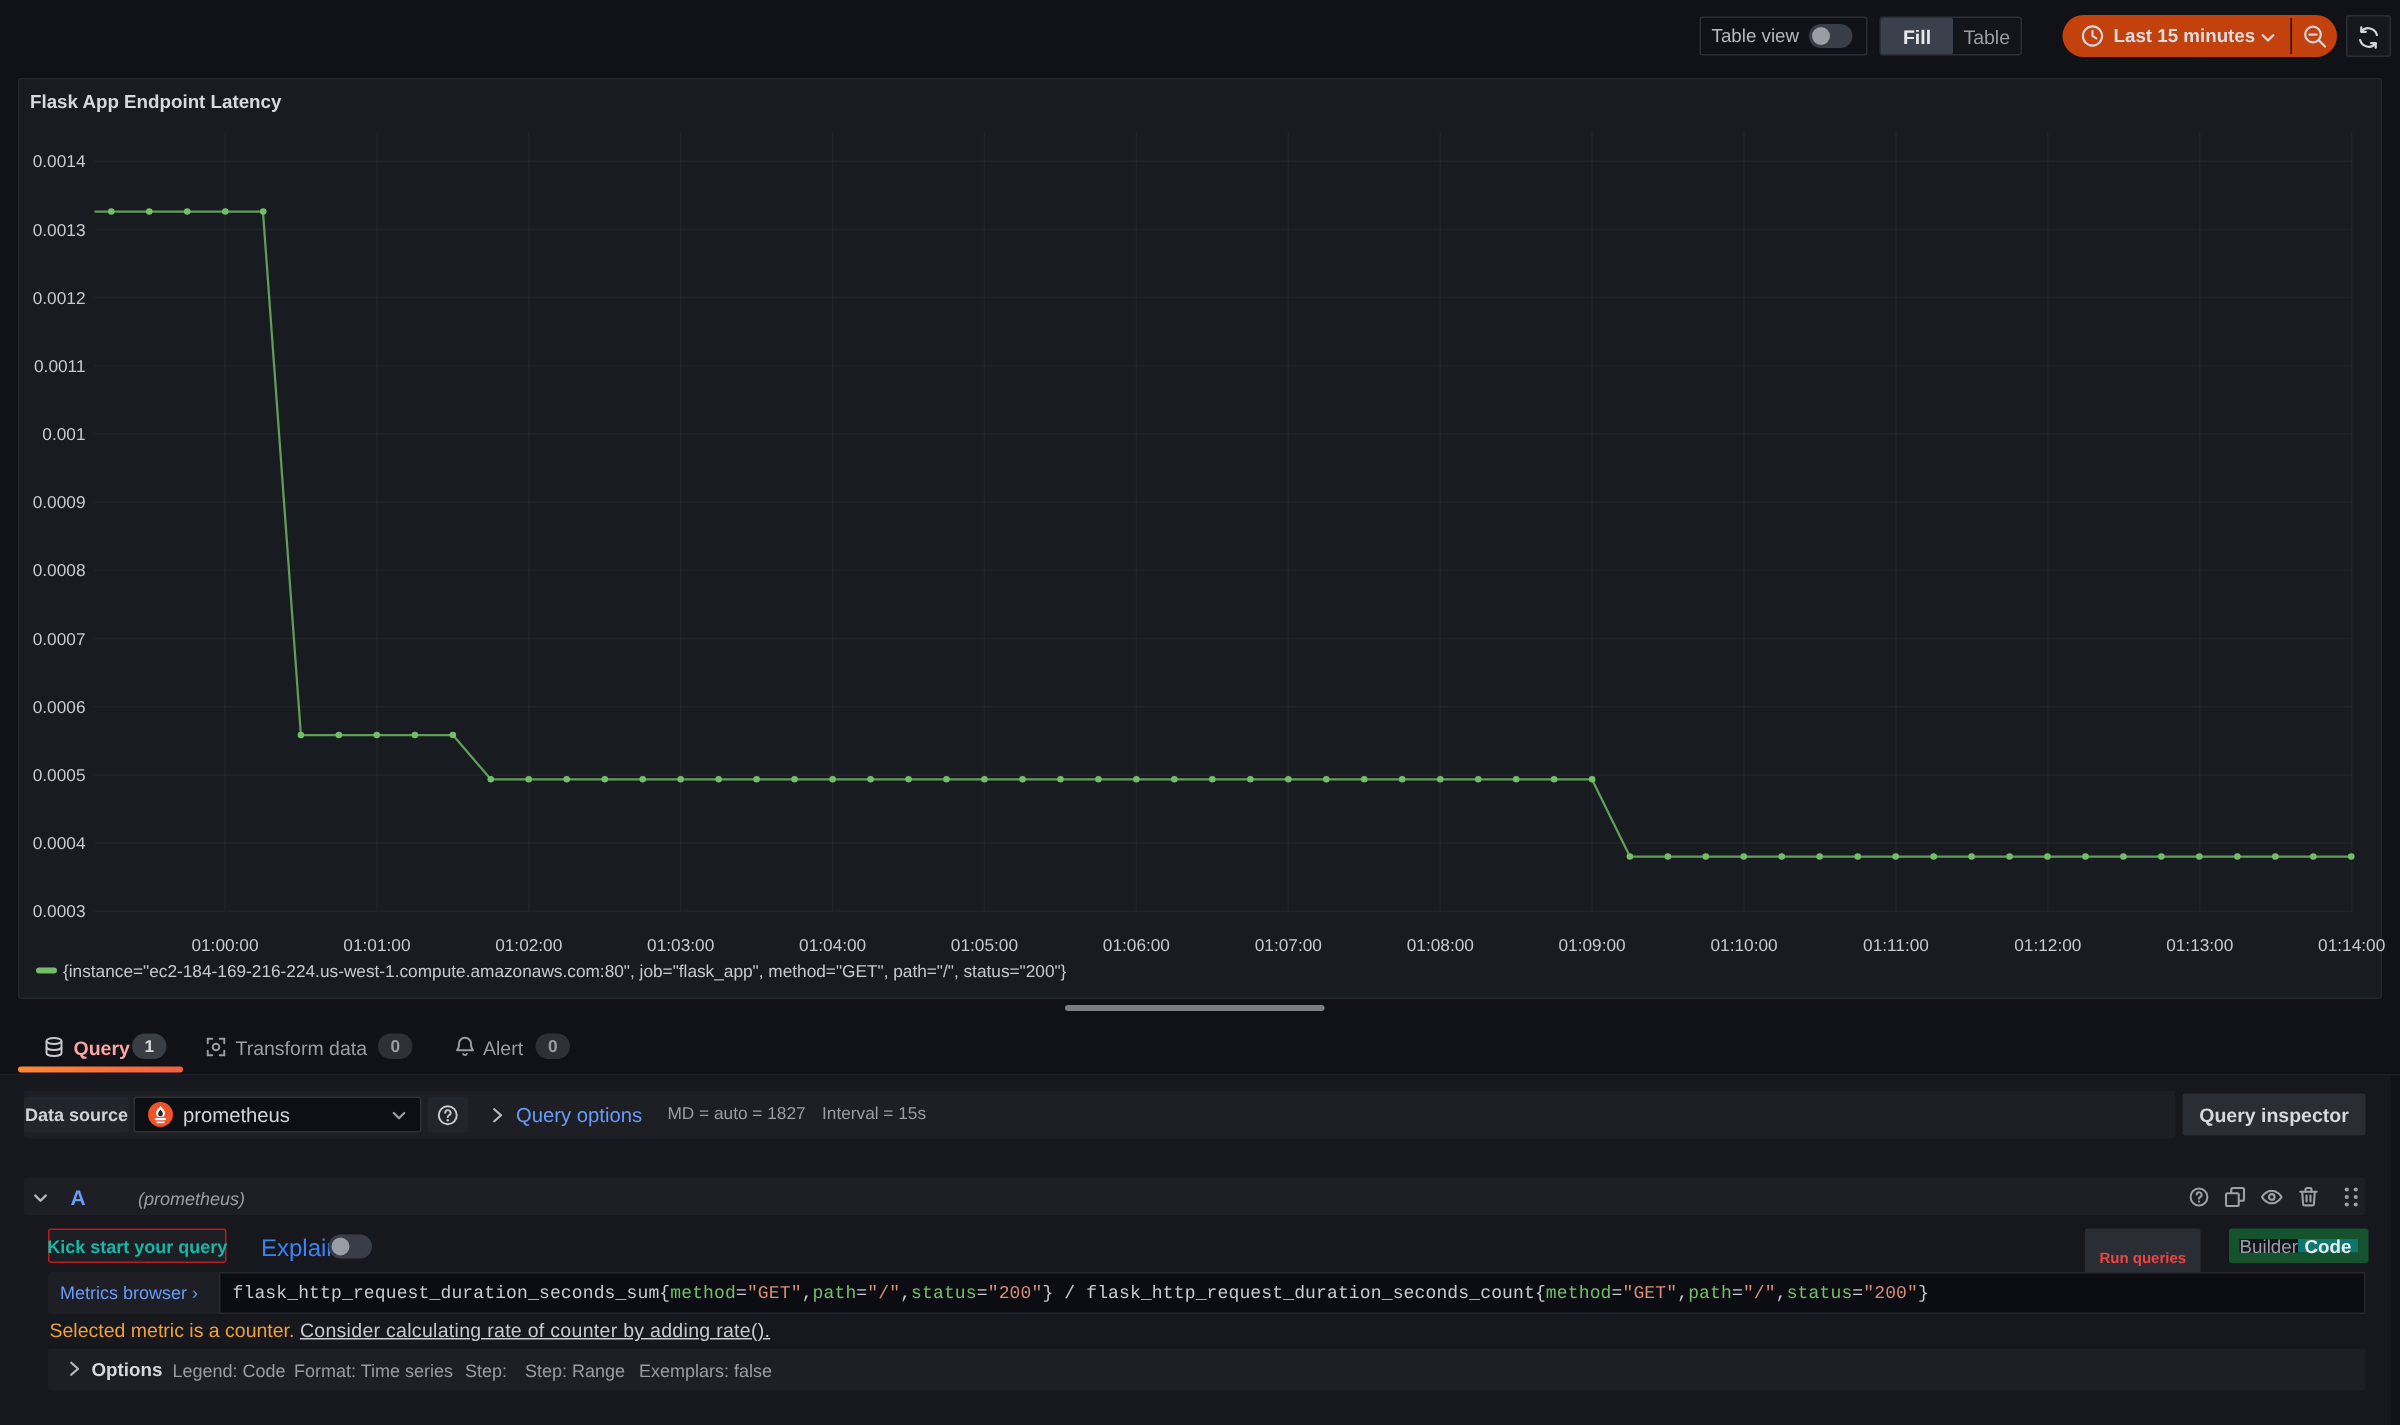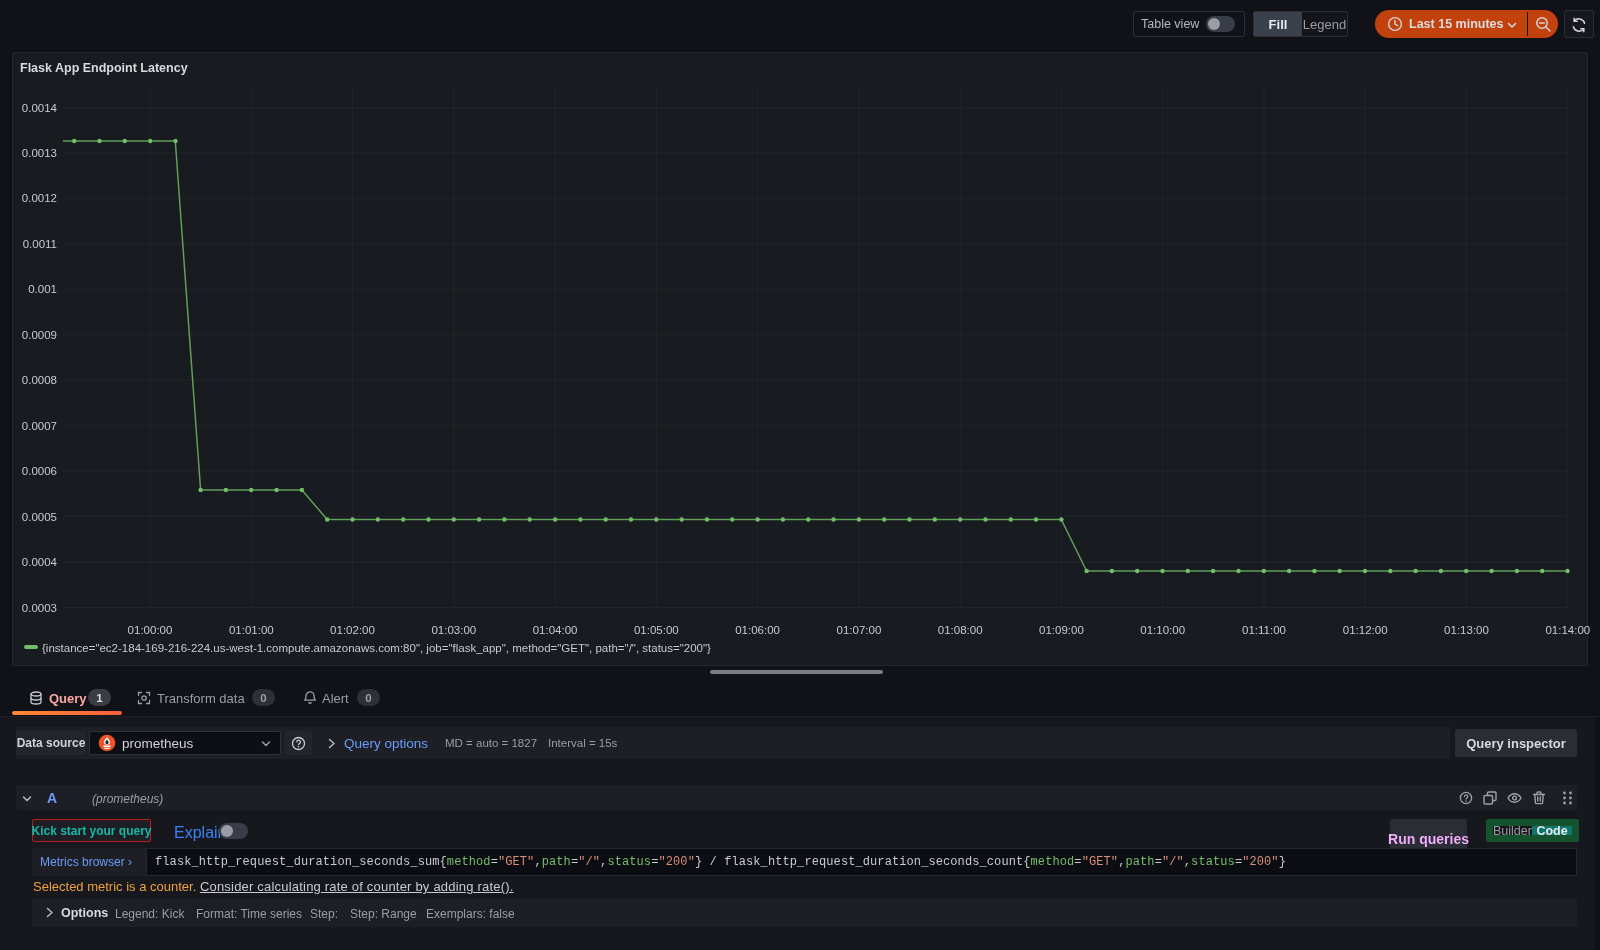--- a/index.html
+++ b/index.html
@@ -8,21 +8,21 @@
 <body>
 
 <div class="abs" style="left:1133px;top:11px;width:112px;height:26px;border:1px solid #2b2e35;border-radius:2px;display:flex;align-items:center;padding:0 7px;gap:7px">
 <span style="font-size:12.5px;color:#b7b9c0;white-space:nowrap">Table view</span>
 <span style="display:inline-block;width:29px;height:16px;background:#383d47;border-radius:9px;position:relative">
       <span style="position:absolute;left:2px;top:2px;width:12px;height:12px;border-radius:50%;background:#9b9da5"></span>
     </span>
 </div>
 <div class="abs" style="left:1253px;top:11px;width:95px;height:26px;border:1px solid #2b2e35;border-radius:2px;display:flex;align-items:stretch;background:#14151a">
 <span style="flex:0 0 48px;background:#3b414c;border-radius:1px;display:flex;align-items:center;justify-content:center;font-size:13px;font-weight:700;color:#e8e9ec">Fill</span>
-<span style="flex:1;display:flex;align-items:center;justify-content:center;font-size:13px;color:#9b9da5">Legend</span>
+<span style="flex:1;display:flex;align-items:center;justify-content:center;font-size:13px;color:#9b9da5">Table</span>
 </div>
 <div class="abs" style="left:1375px;top:10px;width:183px;height:28px;background:#c2410c;border-radius:14px;display:flex;align-items:center">
 <svg class="abs" style="left:12px;top:6px" width="16" height="16" viewBox="0 0 16 16">
       <circle cx="8" cy="8" r="6.4" stroke="#d4d5db" stroke-width="1.4" fill="none"></circle>
       <path d="M8 4.5V8l2.6 1.6" stroke="#d4d5db" stroke-width="1.4" fill="none" stroke-linecap="round"></path>
     </svg>
 <span style="position:absolute;left:34px;top:7px;font-size:12.5px;font-weight:700;color:#dcdde1;white-space:nowrap">Last 15 minutes</span>
 <svg class="abs" style="left:131px;top:9px" width="12" height="12" viewBox="0 0 12 12">
       <path d="M2.5 4.5L6 8l3.5-3.5" stroke="#d4d5db" stroke-width="1.6" fill="none" stroke-linecap="round" stroke-linejoin="round"></path>
     </svg>
@@ -246,30 +246,30 @@
     <circle cx="4.5" cy="8" r="1.4"></circle>
     <circle cx="10.5" cy="8" r="1.4"></circle>
     <circle cx="4.5" cy="13" r="1.4"></circle>
     <circle cx="10.5" cy="13" r="1.4"></circle>
   </svg>
 <div class="abs" style="left:32px;top:819px;width:119px;height:23px;background:#1d1f25;border:1px solid #b91c1c;border-radius:2px;display:flex;align-items:center;justify-content:center;font-size:12px;font-weight:700;color:#14b8a6">Kick start your query</div>
 <div class="abs" style="left:174px;top:824px;font-size:16px;color:#3b82f6">Explain</div>
 <div class="abs" style="left:219px;top:823px;width:29px;height:16px;background:#383d47;border-radius:9px">
     <span style="position:absolute;left:2px;top:2px;width:12px;height:12px;border-radius:50%;background:#9b9da5"></span>
   </div>
-<div class="abs" style="left:1390px;top:819px;width:77px;height:40px;background:#2a2d34;border-radius:2px;display:flex;align-items:center;justify-content:center;font-size:14px;font-weight:700;color:#f0abfc">Run queries</div>
+<div class="abs" style="left:1390px;top:819px;width:77px;height:40px;background:#2a2d34;border-radius:2px;display:flex;align-items:center;justify-content:center;font-size:10px;font-weight:700;color:#ef4444">Run queries</div>
 <div class="abs" style="left:1486px;top:819px;width:93px;height:23px;border:7px solid #14532d;border-radius:2px;display:flex;align-items:stretch;background:#14151a">
 <span style="flex:1;display:flex;align-items:center;justify-content:center;font-size:12.5px;color:#9b9da5">Builder</span>
 <span style="flex:0 0 40px;background:#0f766e;display:flex;align-items:center;justify-content:center;font-size:12.5px;font-weight:700;color:#e8e9ec">Code</span>
 </div>
 <div class="abs" style="left:32px;top:848px;width:114px;height:28px;background:#1d1f25;border-radius:2px 0 0 2px;display:flex;align-items:center;padding-left:8px;font-size:12px;font-weight:500;color:#6a9bf8">Metrics browser ›</div>
 <div class="abs" style="left:146px;top:848px;width:1431px;height:28px;background:#0c0d12;border:1px solid #26282e"></div>
 <div class="abs" style="left:155px;top:855px;font-family:'Liberation Mono',monospace;font-size:12px;letter-spacing:0.095px;white-space:pre"><span style="color:#c9cad2">flask_http_request_duration_seconds_sum{</span><span style="color:#73bf69">method</span><span style="color:#c9cad2">=</span><span style="color:#d98d76">"GET"</span><span style="color:#c9cad2">,</span><span style="color:#73bf69">path</span><span style="color:#c9cad2">=</span><span style="color:#d98d76">"/"</span><span style="color:#c9cad2">,</span><span style="color:#73bf69">status</span><span style="color:#c9cad2">=</span><span style="color:#d98d76">"200"</span><span style="color:#c9cad2">} / flask_http_request_duration_seconds_count{</span><span style="color:#73bf69">method</span><span style="color:#c9cad2">=</span><span style="color:#d98d76">"GET"</span><span style="color:#c9cad2">,</span><span style="color:#73bf69">path</span><span style="color:#c9cad2">=</span><span style="color:#d98d76">"/"</span><span style="color:#c9cad2">,</span><span style="color:#73bf69">status</span><span style="color:#c9cad2">=</span><span style="color:#d98d76">"200"</span><span style="color:#c9cad2">}</span></div>
 <div class="abs" style="left:33px;top:879px;font-size:13px"><span style="color:#f0a13c">Selected metric is a counter. </span><span style="color:#c9cad0;text-decoration:underline;letter-spacing:0.2px">Consider calculating rate of counter by adding rate().</span></div>
 <div class="abs" style="left:32px;top:899px;width:1545px;height:28px;background:#1d1f25;border-radius:2px"></div>
 <svg class="abs" style="left:44px;top:907px" width="11" height="11" viewBox="0 0 11 11">
     <path d="M3.5 1.5L8 5.5L3.5 9.5" stroke="#b7b9c0" stroke-width="1.5" fill="none" stroke-linecap="round" stroke-linejoin="round"></path>
   </svg>
 <div class="abs" style="left:61px;top:906px;font-size:12.5px;font-weight:700;color:#d8d9de">Options</div>
-<div class="abs" style="left:115px;top:907px;font-size:12px;color:#9b9da5">Legend: Kick</div>
+<div class="abs" style="left:115px;top:907px;font-size:12px;color:#9b9da5">Legend: Code</div>
 <div class="abs" style="left:196px;top:907px;font-size:12px;color:#9b9da5">Format: Time series</div>
 <div class="abs" style="left:310px;top:907px;font-size:12px;color:#9b9da5">Step:</div>
 <div class="abs" style="left:350px;top:907px;font-size:12px;color:#9b9da5">Step: Range</div>
 <div class="abs" style="left:426px;top:907px;font-size:12px;color:#9b9da5">Exemplars: false</div>
 </body></html>

